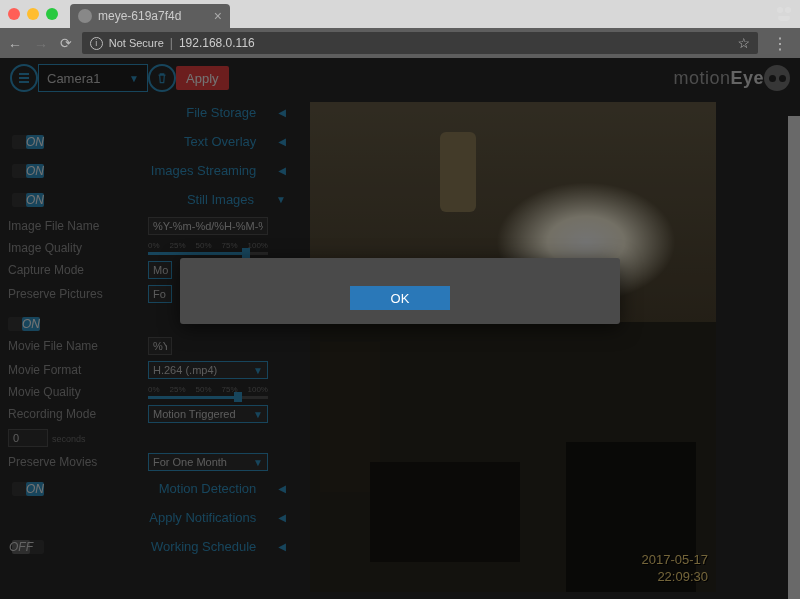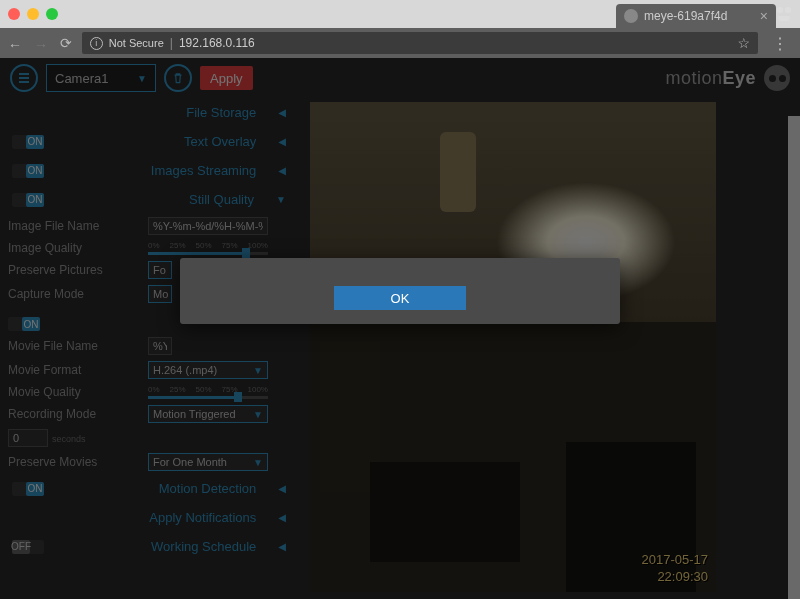--- a/index.html
+++ b/index.html
@@ -2,62 +2,62 @@
 <html><head>
 <meta charset="utf-8">
 <style>
   * { box-sizing: border-box; margin: 0; padding: 0; font-family: -apple-system, BlinkMacSystemFont, "Segoe UI", sans-serif; }
   body { width: 800px; height: 599px; background: #202020; overflow: hidden; position: relative; }
 
   
   .browser-top { height: 28px; background: #d8d8d8; display: flex; align-items: center; padding: 0 8px; }
   .traffic { display: flex; gap: 7px; }
   .tlight { width: 12px; height: 12px; border-radius: 50%; }
-  .tab-strip { flex: 1; display: flex; align-items: flex-end; margin-left: 12px; height: 100%; justify-content: flex-end; }
+  .tab-strip { flex: 1; display: flex; align-items: flex-end; margin-left: 12px; height: 100%; }
   .tab { background: #5e5e5e; color: #ccc; font-size: 12px; height: 24px; width: 160px; border-radius: 4px 4px 0 0; display: flex; align-items: center; padding: 0 8px; gap: 6px; position: relative; }
   .favicon { width: 14px; height: 14px; border-radius: 50%; background:#888; }
   .tab-close { margin-left: auto; color: #aaa; font-size: 14px; line-height: 1; }
   .addr-bar { height: 30px; background: #5e5e5e; display: flex; align-items: center; padding: 0 8px; gap: 10px; }
   .nav-icons { display: flex; gap: 12px; color: #bbb; font-size: 14px; }
   .nav-icons > span[disabled] { color: #777; }
   .url-wrapper { flex:1; background:#3b3b3b; height:22px; border-radius: 2px; display:flex; align-items:center; padding:0 8px; color:#ccc; font-size:12px; gap:6px;}
   .ns-badge { font-size: 11px; color:#ccc; }
   .info-icon { border:1px solid #bbb; color:#bbb; width:13px; height:13px; border-radius:50%; font-size:9px; display:flex; align-items:center; justify-content:center; }
   .star { margin-left:auto; color:#bbb; font-size:14px;}
   .menu-dot { color:#bbb; font-size:16px; padding:0 4px;}
   .ext-icon { width:16px; height:14px; position:relative; }
   .ext-icon::before, .ext-icon::after { content:""; position:absolute; background:#ddd; border-radius:50%; }
   .ext-icon::before { width:6px; height:6px; left:1px; top:0;}
   .ext-icon::after { width:6px; height:6px; right:1px; top:0;}
   .ext-icon > span { position:absolute; bottom:0; left:2px; right:2px; height:5px; background:#ddd; border-radius:2px 2px 6px 6px;}
 
   
   .app { position: relative; height: 541px; background:#2a2a2a; }
-  .topbar { height: 40px; display:flex; align-items:center; padding:0 10px; gap:8px;}
+  .topbar { height: 40px; display:flex; align-items:center; padding:0 10px; }
   .circ-btn { width:28px; height:28px; border:2px solid #3399cc; border-radius:50%; display:flex; align-items:center; justify-content:center; }
   .hamb { display:flex; flex-direction:column; gap:2px;}
   .hamb > span { width:10px; height:2px; background:#3399cc;}
   .cam-select { height:28px; width:110px; border:1px solid #3399cc; background:#222; color:#ccc; font-size:13px; display:flex; align-items:center; padding:0 8px; justify-content:space-between;}
   .chev { color:#3399cc; font-size:10px;}
   .trash-btn svg { width:14px; height:14px; }
   .apply-btn { background:#ef4444; color:#fff; border:none; padding:4px 10px; font-size:13px; border-radius:2px; height:24px;}
   .spacer { flex:1; }
   .brand { color:#aaa; font-size:18px; letter-spacing:0.5px; }
   .brand b { color:#ddd; }
   .owl { width:26px; height:26px; border-radius:50%; background:#7a7a7a; display:flex; align-items:center; justify-content:center;}
   .owl-eyes { display:flex; gap:3px;}
   .owl-eyes > span { width:7px; height:7px; background:#2a2a2a; border-radius:50%;}
 
   .main { display:flex; height:calc(100% - 40px);}
   .sidepanel { width:300px; background:#2a2a2a; padding:0 10px 10px 8px; overflow:hidden; font-size:12px; color:#aaa;}
   .sec-head { color:#3399cc; font-size:13px; text-align:right; padding:7px 4px; display:flex; align-items:center; justify-content:flex-end;gap:16px;}
   .sec-head .tg { margin-right:auto;}
   .sec-arrow { color:#3399cc; font-size:10px; margin-left:6px;}
   .tg { width:32px; height:14px; background:#3a3a3a; border-radius:2px; position:relative; display:inline-block;}
-  .tg-on { width:18px; height:14px; background:#3399cc; border-radius:2px; display:flex; align-items:center; justify-content:center; color:#fff; font-size:10px; position:absolute; right:0; }
+  .tg-on { width:18px; height:14px; background:#3399cc; border-radius:2px; display:flex; align-items:center; justify-content:center; color:#fff; font-size:12px; position:absolute; right:0;font-style:italic; }
   .tg-off .tg-on { background:#666; right:auto; left:0; color:#ddd;}
   .row { display:flex; align-items:center; padding:3px 0;}
   .lbl { width:140px; padding-right:10px; color:#999; font-size:12px;}
   .val { flex:1; }
   .inp { width:120px; height:18px; background:#333; border:1px solid #555; color:#ccc; font-size:11px; padding:0 4px;}
   .inp.sm { width:40px;}
   .sel { width:120px; height:18px; background:#333; border:1px solid #3399cc; color:#ccc; font-size:11px; display:flex; align-items:center; padding:0 4px; justify-content:space-between;}
   .slider { width:120px; position:relative;}
   .ticks { display:flex; justify-content:space-between; font-size:8px; color:#777;}
   .track { height:3px; background:#555; position:relative; margin-top:2px;}
@@ -73,21 +73,21 @@
   .floorarea { position:absolute; top:220px; left:0; right:0; bottom:0; background:#2c2820;}
   .box1 { position:absolute; bottom:30px; left:60px; width:150px; height:100px; background:#1a1812;}
   .box2 { position:absolute; bottom:0; right:20px; width:130px; height:150px; background:#161410;}
   .box3 { position:absolute; top:240px; left:10px; width:60px; height:150px; background:#2f2b20;}
   .can { position:absolute; left:130px; top:30px; width:36px; height:80px; background:#94845c; border-radius:6px;}
   .ts { position:absolute; right:8px; bottom:6px; color:#ffdf80; font-family:monospace; font-size:13px; text-align:right; line-height:1.3; text-shadow:1px 1px 0 #000;}
 
   
   .overlay { position:absolute; inset:58px 0 0 0; background:rgba(0,0,0,0.55); display:flex; align-items:flex-start; justify-content:center; padding-top:200px;}
   .modal { width:440px; background:#4a4a4a; border-radius:3px; padding:14px 18px 14px; color:#eee; text-align:center; font-size:14px; line-height:1.4; box-shadow:0 4px 20px rgba(0,0,0,0.6);}
-  .modal-btn { margin-top:14px; background:#2a78b8; border:none; color:#fff; width:132px; height:24px; font-size:13px;}
+  .modal-btn { margin-top:14px; background:#2a78b8; border:none; color:#fff; width:100px; height:24px; font-size:13px;}
 
   .right-scroll { position:absolute; right:0; top:58px; bottom:0; width:12px; background:#e8e8e8;}
 </style>
 </head>
 <body>
 
 <div class="browser-top">
   <div class="traffic">
     <div class="tlight" style="background:#ff5f57"></div>
     <div class="tlight" style="background:#ffbd2e"></div>
@@ -171,21 +171,21 @@
             <span class="tg-on">ON</span>
           </span>
           <span>Images Streaming</span>
           <span class="sec-arrow">◀</span>
         </div>
 
       <div class="sec-head">
           <span class="tg">
             <span class="tg-on">ON</span>
           </span>
-          <span>Still Quality</span>
+          <span>Still Images</span>
           <span class="sec-arrow">▼</span>
         </div>
 
       <div class="row">
           <div class="lbl">Image File Name</div>
           <div class="val"><input class="inp" value="%Y-%m-%d/%H-%M-%S" style=""></div>
         </div>
       <div class="row">
           <div class="lbl">Image Quality</div>
           <div class="val">
@@ -198,32 +198,32 @@
                 <span>100%</span>
               </div>
               <div class="track">
                 <div class="track-fill" style="width:82%"></div>
                 <div class="thumb" style="left:82%"></div>
               </div>
             </div>
           </div>
         </div>
       <div class="row">
+          <div class="lbl">Capture Mode</div>
+          <div class="val">
+            <div class="sel" style="width:24px">
+              <span>Mo</span>
+            </div>
+          </div>
+        </div>
+      <div class="row">
           <div class="lbl">Preserve Pictures</div>
           <div class="val">
             <div class="sel" style="width:24px">
               <span>Fo</span>
-            </div>
-          </div>
-        </div>
-      <div class="row">
-          <div class="lbl">Capture Mode</div>
-          <div class="val">
-            <div class="sel" style="width:24px">
-              <span>Mo</span>
             </div>
           </div>
         </div>
 
       <div style="height:8px"></div>
       <div class="row">
           <span class="tg">
             <span class="tg-on">ON</span>
           </span>
         </div>

